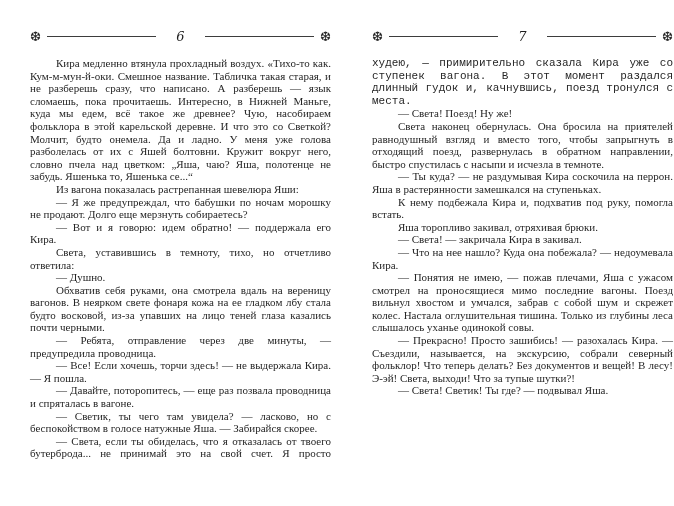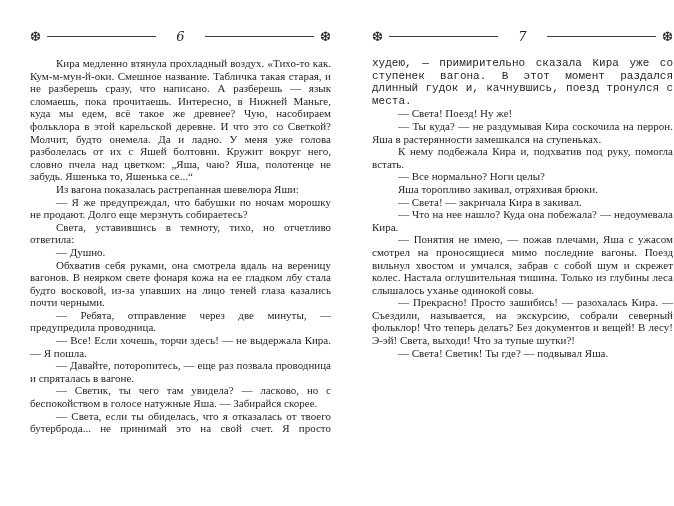--- a/index.html
+++ b/index.html
@@ -62,20 +62,21 @@
       <span class="orn">❆</span>
       <span class="rule"></span>
       <span class="page-num">6</span>
       <span class="rule"></span>
       <span class="orn">❆</span>
     </header>
     <div class="page-body">
         <p class="para">Кира медленно втянула прохладный воздух. «Тихо-то как. Кум-м-мун-й-оки. Смешное название. Табличка такая старая, и не разберешь сразу, что написано. А разберешь — язык сломаешь, пока прочитаешь. Интересно, в Нижней Маньге, куда мы едем, всё такое же древнее? Чую, насобираем фольклора в этой карельской деревне. И что это со Светкой? Молчит, будто онемела. Да и ладно. У меня уже голова разболелась от их с Яшей болтовни. Кружит вокруг него, словно пчела над цветком: „Яша, чаю? Яша, полотенце не забудь. Яшенька то, Яшенька се...“</p>
         <p class="para">Из вагона показалась растрепанная шевелюра Яши:</p>
         <p class="para">— Я же предупреждал, что бабушки по ночам морошку не продают. Долго еще мерзнуть собираетесь?</p>
+        <p class="para">— Вот и я говорю: идем обратно! — поддержала его Кира.</p>
         <p class="para">Света, уставившись в темноту, тихо, но отчетливо ответила:</p>
         <p class="para">— Душно.</p>
         <p class="para">Обхватив себя руками, она смотрела вдаль на вереницу вагонов. В неярком свете фонаря кожа на ее гладком лбу стала будто восковой, из-за упавших на лицо теней глаза казались почти черными.</p>
         <p class="para">— Ребята, отправление через две минуты, — предупредила проводница.</p>
         <p class="para">— Все! Если хочешь, торчи здесь! — не выдержала Кира. — Я пошла.</p>
         <p class="para">— Давайте, поторопитесь, — еще раз позвала проводница и спряталась в вагоне.</p>
         <p class="para">— Светик, ты чего там увидела? — ласково, но с беспокойством в голосе натужные Яша. — Забирайся скорее.</p>
         <p class="para continues">— Света, если ты обиделась, что я отказалась от твоего бутерброда... не принимай это на свой счет. Я просто</p>
       </div>
   </section>
@@ -84,23 +85,23 @@
     <header class="page-header">
       <span class="orn">❆</span>
       <span class="rule"></span>
       <span class="page-num">7</span>
       <span class="rule"></span>
       <span class="orn">❆</span>
     </header>
     <div class="page-body">
         <p class="para continued">худею, — примирительно сказала Кира уже со ступенек вагона. В этот момент раздался длинный гудок и, качнувшись, поезд тронулся с места.</p>
         <p class="para">— Света! Поезд! Ну же!</p>
+        <p class="para">Света наконец обернулась. Она бросила на приятелей равнодушный взгляд и вместо того, чтобы запрыгнуть в отходящий поезд, развернулась в обратном направлении, быстро спустилась с насыпи и исчезла в темноте.</p>
         <p class="para">— Ты куда? — не раздумывая Кира соскочила на перрон. Яша в растерянности замешкался на ступеньках.</p>
         <p class="para">К нему подбежала Кира и, подхватив под руку, помогла встать.</p>
-        <p class="para">— Все нормально? Ноги целы?</p>
         <p class="para">Яша торопливо закивал, отряхивая брюки.</p>
         <p class="para">— Света! — закричала Кира в закивал.</p>
         <p class="para">— Что на нее нашло? Куда она побежала? — недоумевала Кира.</p>
         <p class="para">— Понятия не имею, — пожав плечами, Яша с ужасом смотрел на проносящиеся мимо последние вагоны. Поезд вильнул хвостом и умчался, забрав с собой шум и скрежет колес. Настала оглушительная тишина. Только из глубины леса слышалось уханье одинокой совы.</p>
         <p class="para">— Прекрасно! Просто зашибись! — разохалась Кира. — Съездили, называется, на экскурсию, собрали северный фольклор! Что теперь делать? Без документов и вещей! В лесу! Э-эй! Света, выходи! Что за тупые шутки?!</p>
         <p class="para">— Света! Светик! Ты где? — подвывал Яша.</p>
       </div>
   </section>
 
 </div>

